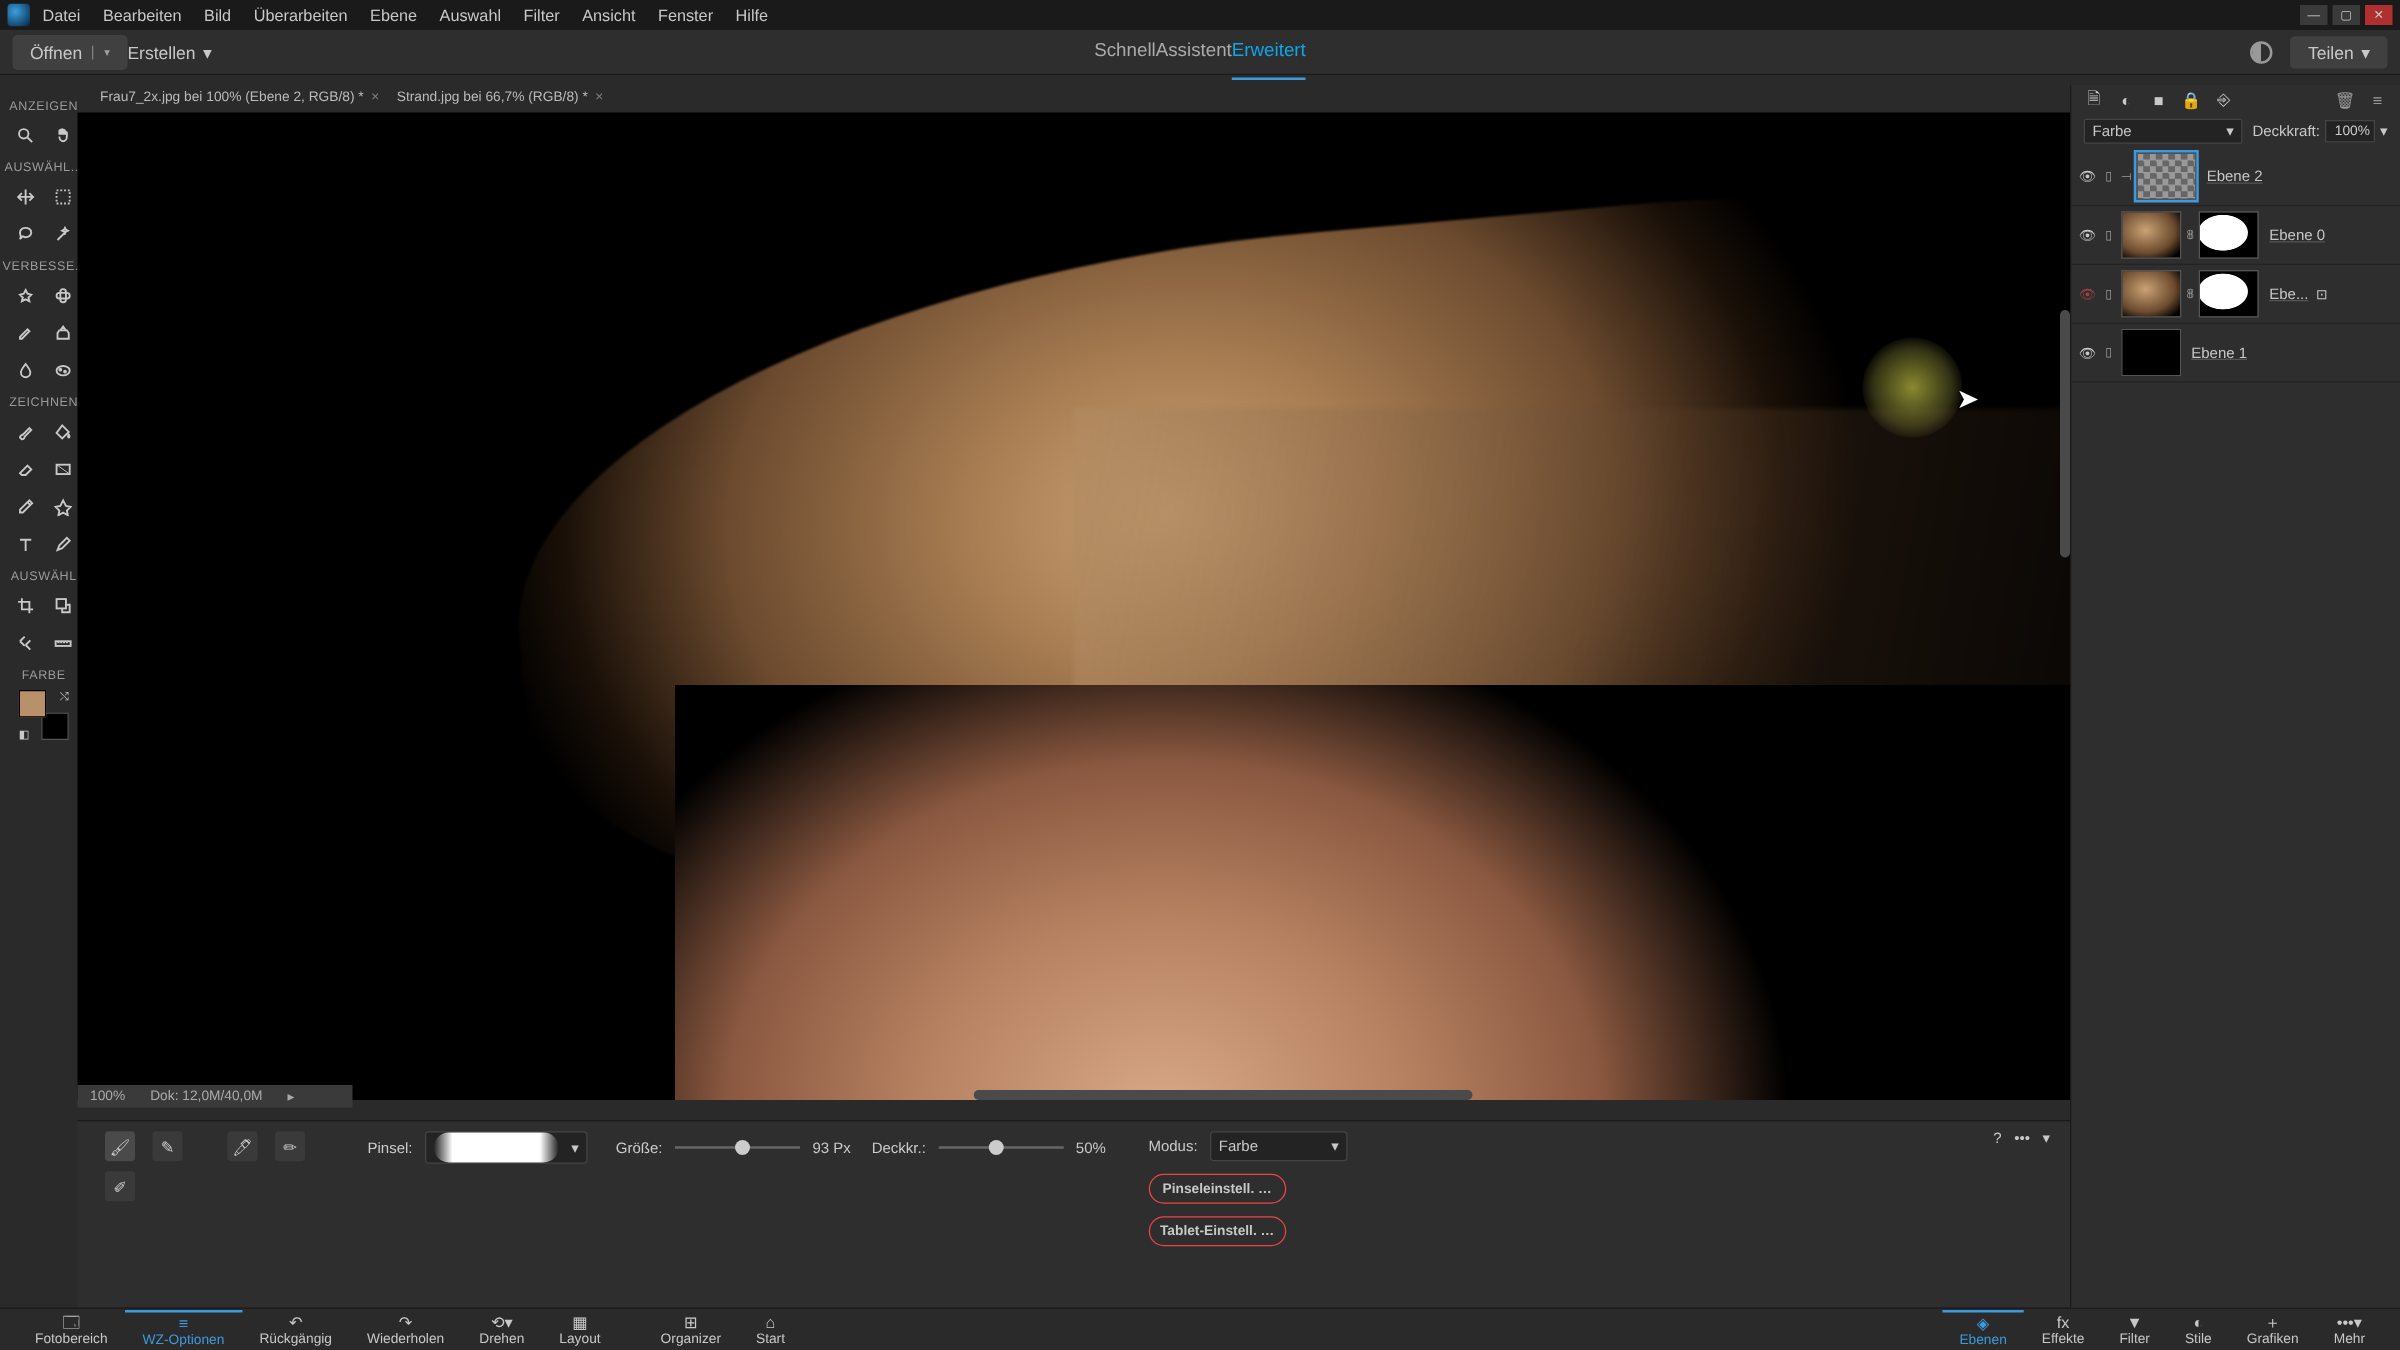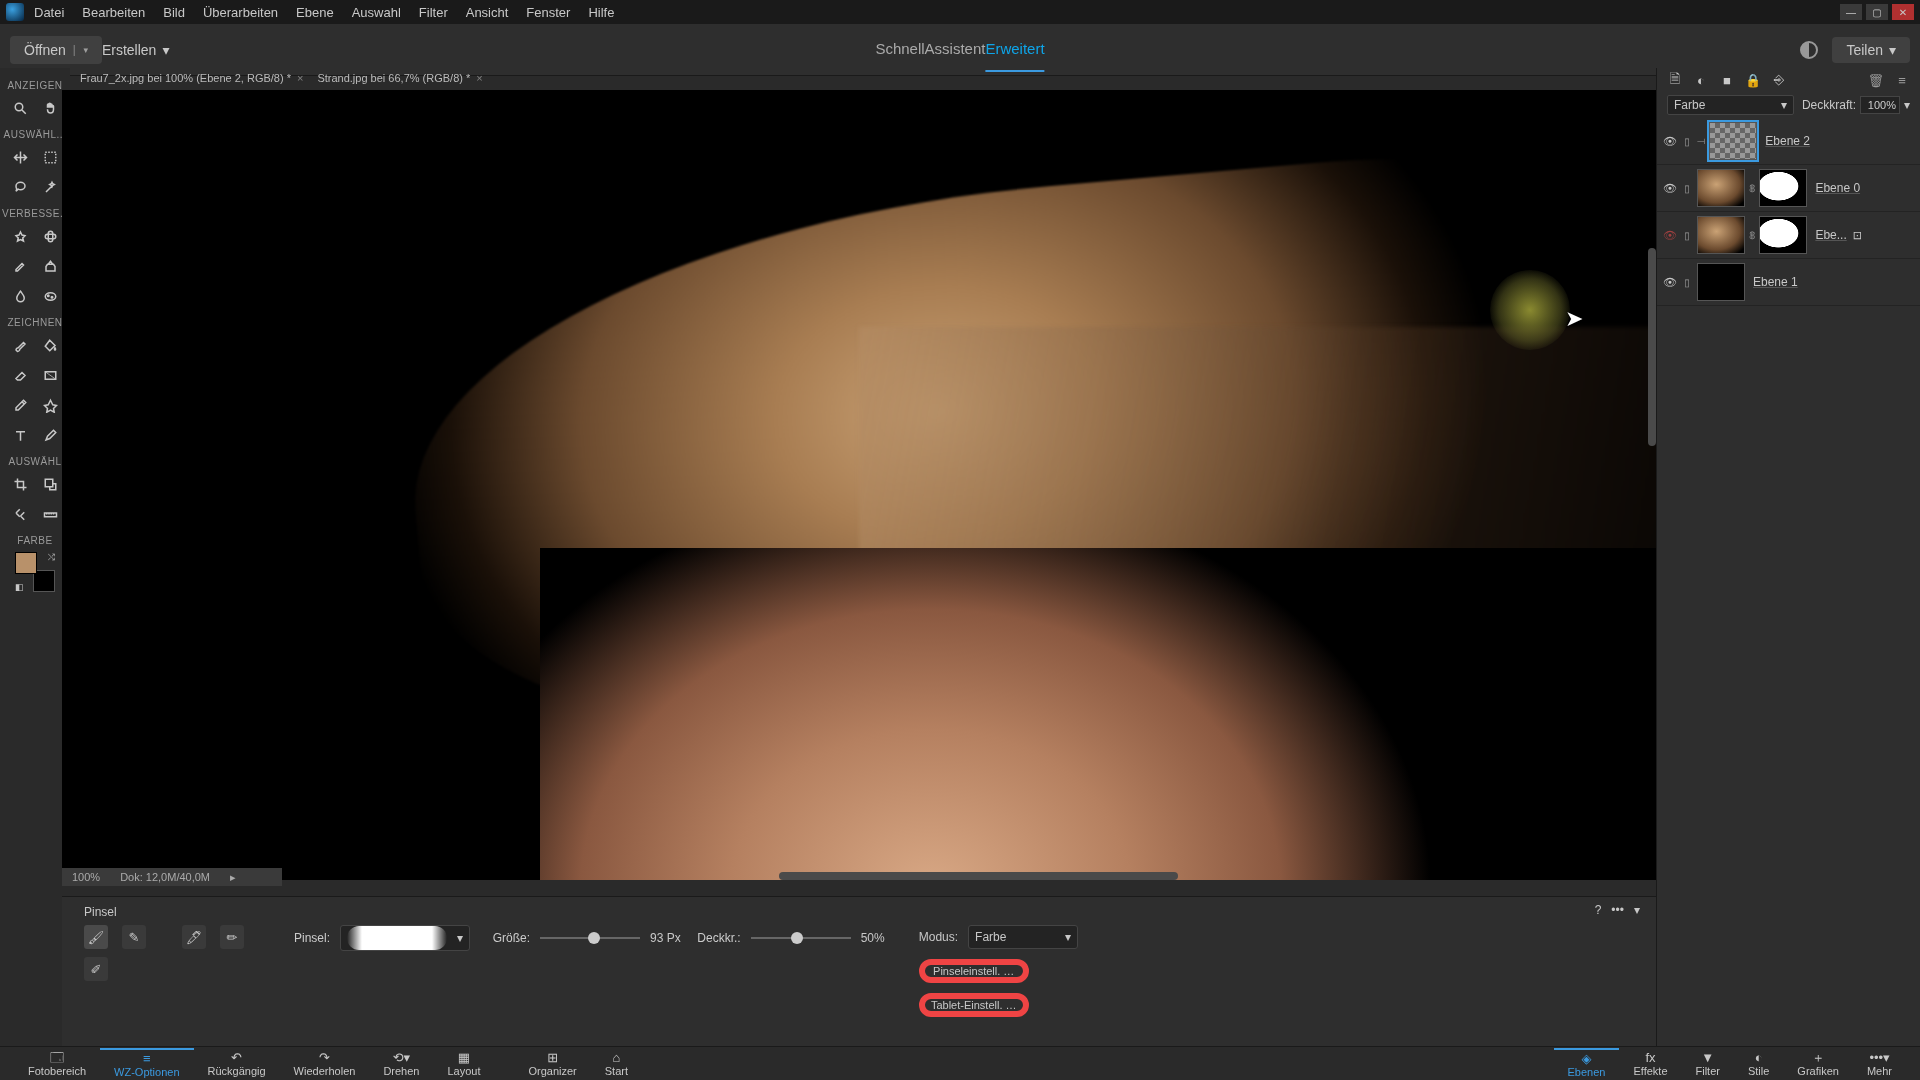--- a/index.html
+++ b/index.html
@@ -8,21 +8,21 @@
 
 .titlebar { height: 24px; background: #1a1a1a; display: flex; align-items: center; padding: 0 6px; }
 .app-icon { width: 18px; height: 18px; border-radius: 3px; background: radial-gradient(circle at 35% 35%, #3aa0e0 0%, #0a3050 90%); margin-right: 10px; }
 .menu { display: flex; gap: 18px; flex: 1; }
 .menu span { font-size: 13px; cursor: default; }
 .win-ctrl { display: flex; gap: 4px; }
 .win-btn { width: 22px; height: 16px; background: #3a3a3a; display: flex; align-items: center; justify-content: center; font-size: 10px; }
 .win-btn.close { background: #b03030; }
 
 
-.actionbar { height: 52px; background: #2e2e2e; border-bottom: 1px solid #1a1a1a; display: flex; align-items: center; padding: 0 10px; }
+.actionbar { height: 36px; background: #2e2e2e; border-bottom: 1px solid #1a1a1a; display: flex; align-items: center; padding: 0 10px; }
 .pill { background: #404040; border-radius: 4px; padding: 6px 14px; display: flex; align-items: center; gap: 6px; font-size: 14px; }
 .pill .caret { font-size: 9px; opacity: 0.7; }
 .drop { display: flex; align-items: center; gap: 6px; font-size: 14px; }
 .mode-tabs { position: absolute; left: 50%; transform: translateX(-50%); display: flex; height: 44px; align-items: center; }
 .mode-tabs span { font-size: 15px; color: #aaa; height: 100%; display: flex; align-items: center; border-bottom: 2px solid transparent; }
 .mode-tabs span.active { color: #0ea5e9; border-bottom-color: #3b9ae0; }
 .right-ac { margin-left: auto; display: flex; align-items: center; gap: 14px; }
 .icon-circ { width: 18px; height: 18px; border: 2px solid #999; border-radius: 50%; background: linear-gradient(90deg, #999 50%, transparent 50%); }
 .teilen { background: #404040; border-radius: 4px; padding: 5px 14px; display: flex; align-items: center; gap: 6px; font-size: 14px; }
 
@@ -63,21 +63,21 @@
 .tool-icons { display: grid; grid-template-columns: 26px 26px; gap: 8px 12px; }
 .tool-ic { width: 24px; height: 24px; background: #3a3a3a; border-radius: 3px; display: flex; align-items: center; justify-content: center; font-size: 13px; }
 .tool-ic.active { background: #4a4a4a; }
 .brush-preview { width: 100px; height: 24px; background: linear-gradient(90deg, rgba(255,255,255,0) 0%, #fff 15%, #fff 85%, rgba(255,255,255,0) 100%); border-radius: 12px; }
 .ctrl-row { display: flex; align-items: center; gap: 10px; font-size: 12px; }
 .ctrl-label { width: 50px; text-align: right; color: #ccc; }
 .brush-sel { width: 130px; height: 26px; background: #232323; border: 1px solid #444; border-radius: 3px; display: flex; align-items: center; padding: 0 6px; justify-content: space-between; }
 .slider { width: 100px; height: 2px; background: #666; position: relative; }
 .slider .knob { position: absolute; top: -5px; width: 12px; height: 12px; background: #ccc; border-radius: 50%; }
 .mode-sel { width: 110px; height: 24px; background: #232323; border: 1px solid #444; display: flex; align-items: center; padding: 0 6px; justify-content: space-between; border-radius: 3px; font-size: 12px; }
-.btn-pill { width: 110px; height: 24px; border: 6px solid #ef4444; border-radius: 12px; display: flex; align-items: center; justify-content: center; font-size: 11px; }
+.btn-pill { width: 110px; height: 24px; border: 1px solid #ef4444; border-radius: 12px; display: flex; align-items: center; justify-content: center; font-size: 11px; font-weight: bold; }
 .opts-help { position: absolute; right: 16px; top: 6px; display: flex; gap: 10px; align-items: center; font-size: 12px; }
 
 
 .bottom-tb { position: absolute; left: 0; right: 0; bottom: 0; height: 34px; background: #2a2a2a; border-top: 1px solid #1a1a1a; display: flex; align-items: center; padding: 0 14px; font-size: 11px; }
 .bt-item { display: flex; flex-direction: column; align-items: center; gap: 1px; padding: 0 14px; }
 .bt-item .ico { font-size: 13px; line-height: 1; }
 .bt-item.active { color: #3b9ae0; border-top: 2px solid #3b9ae0; margin-top: -2px; padding-top: 2px; }
 .spacer { flex: 1; }
 
 
@@ -344,21 +344,20 @@
 <div class="highlight"></div>
 <div class="cursor">➤</div>
 
 <div class="status-strip">
   <span>100%</span>
   <span>Dok: 12,0M/40,0M</span>
   <span>▸</span>
 </div>
 
 <div class="opts">
-  <div class="opts-title">Pinsel</div>
   <div class="opts-help">
     <span>?</span>
     <span>•••</span>
     <span>▾</span>
   </div>
   <div class="opts-row">
     <div class="tool-icons">
       <div class="tool-ic active">🖌</div>
       <div class="tool-ic">✎</div>
       <div class="tool-ic">✐</div>

